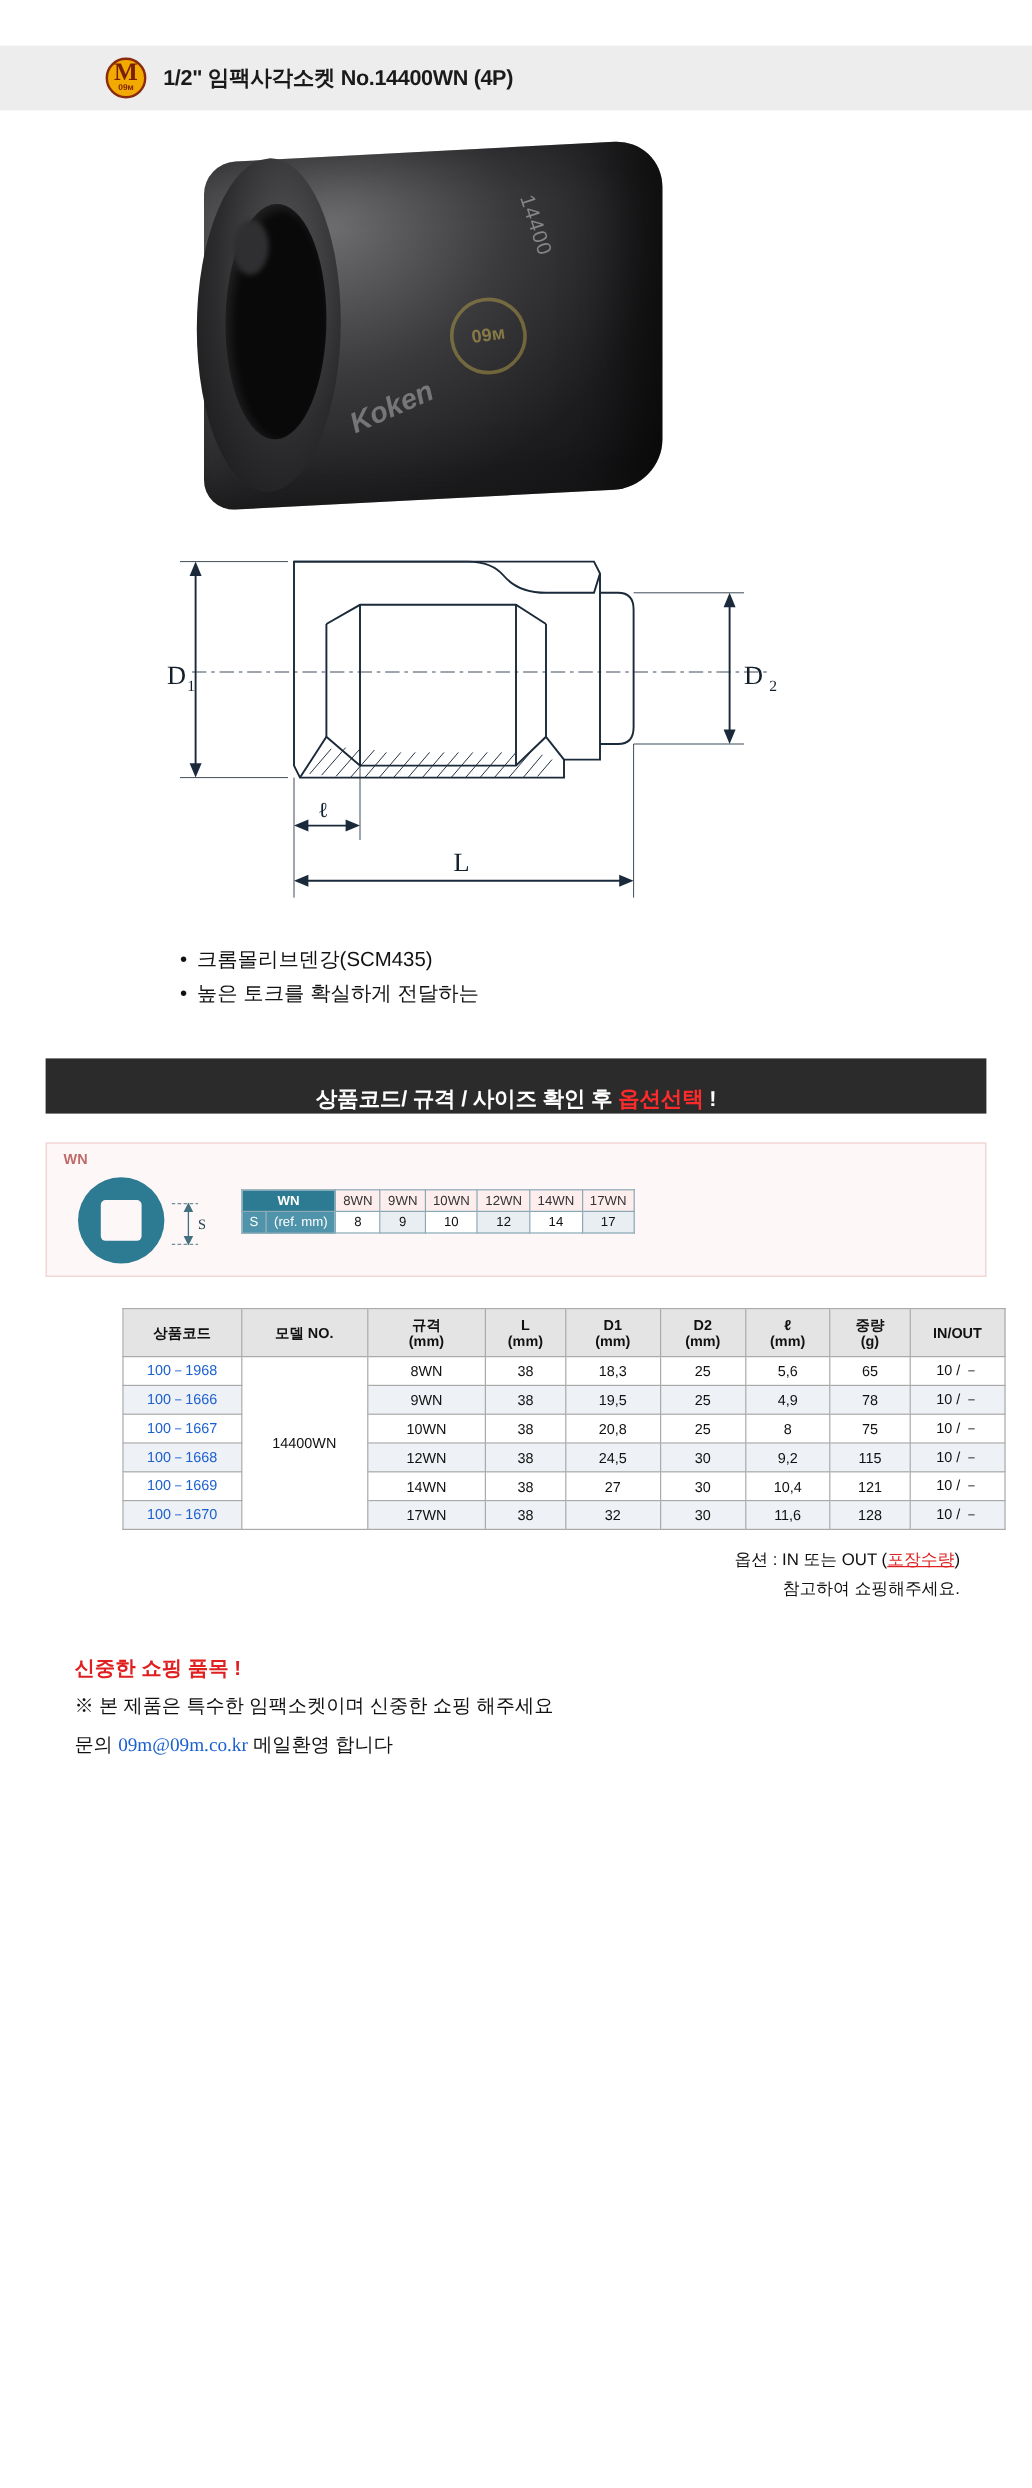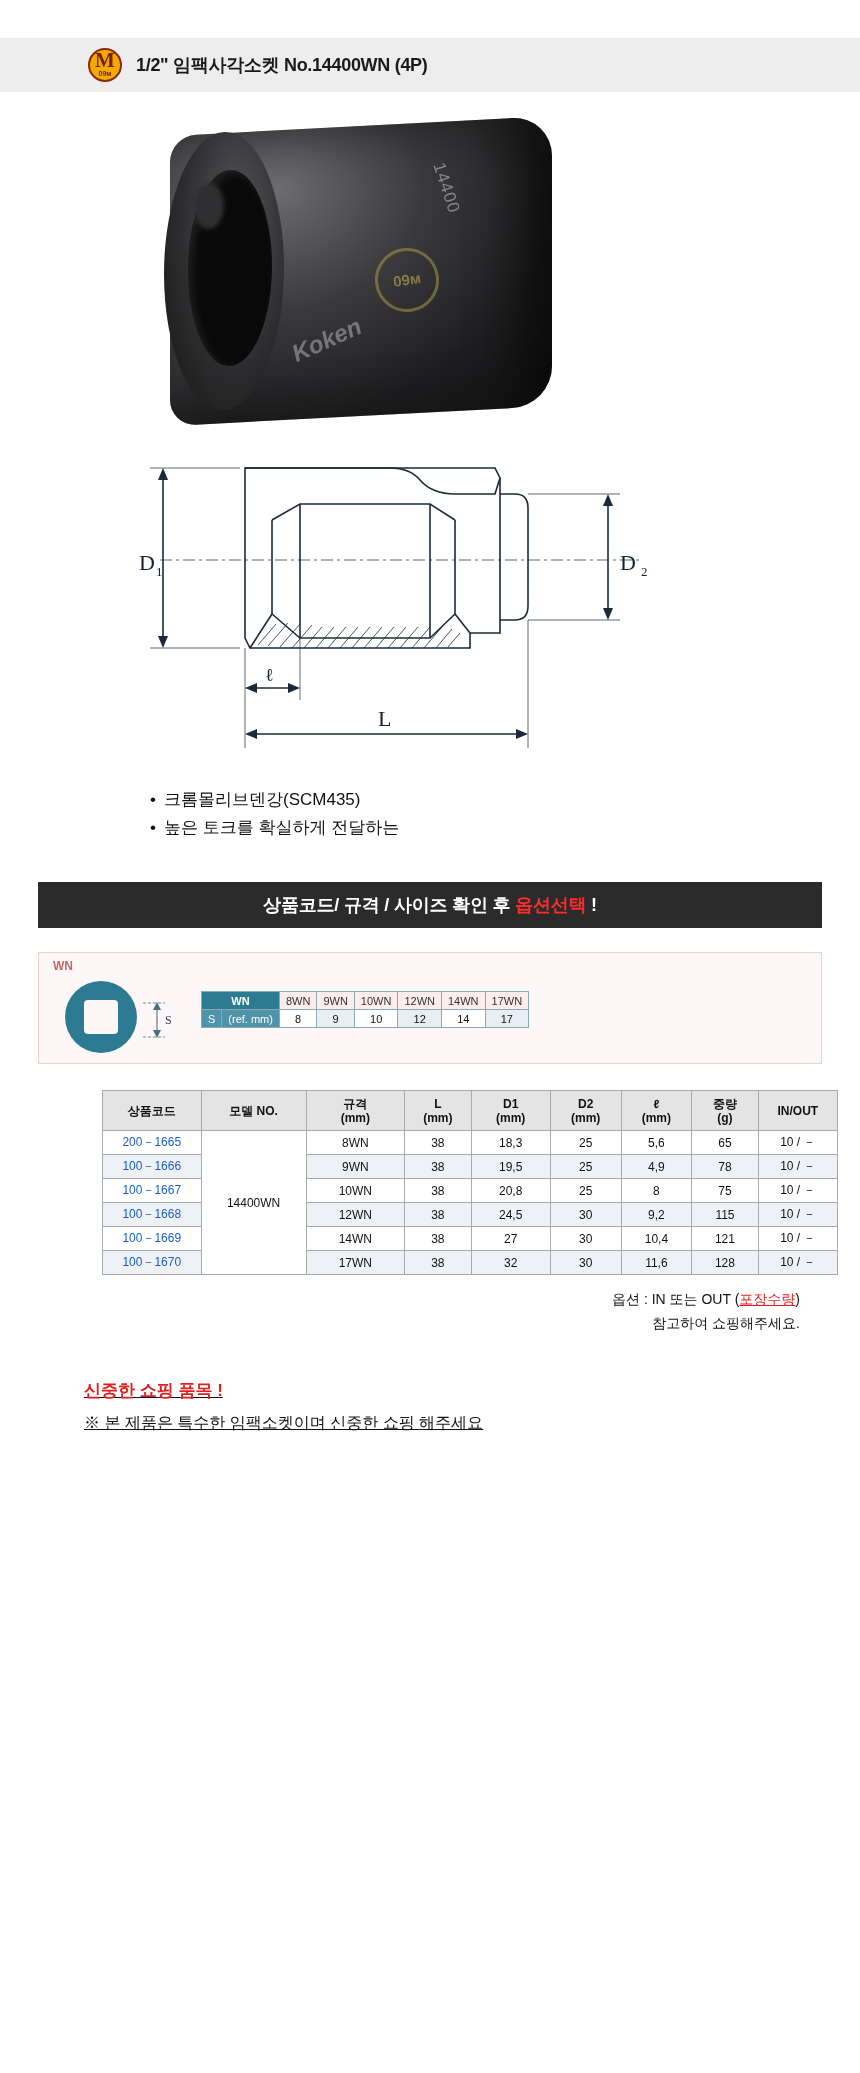--- a/index.html
+++ b/index.html
@@ -151,21 +151,21 @@
   }
   .bullets .row { display: flex; }
   .bullets .dot { width: 14px; flex: 0 0 14px; }
   .bullets .sub { margin-left: 14px; }
   
   .banner {
     margin: 40px 38px 0 38px;
     height: 46px;
     background: #2b2b2b;
     display: flex;
-    align-items: center;
+    align-items: flex-end;
     justify-content: center;
   }
   .banner-text {
     color: #fff;
     font-size: 18px;
     font-weight: bold;
     letter-spacing: -0.2px;
   }
   .banner-text .hl { color: #ff2b2b; }
   
@@ -254,25 +254,24 @@
     margin: 12px 60px 0 0;
     text-align: right;
     font-size: 14px;
     line-height: 24px;
     color: #111;
   }
   .optnote .u { text-decoration: underline; }
   .optnote .red { color: #e02020; }
   
   .footer {
-    margin: 40px 0 0 84px;
+    margin: 40px 0 0 62px;
     font-size: 16px;
     line-height: 32px;
     color: #111;
-    text-decoration: underline;
   }
   .footer .title { color: #e02020; font-weight: bold; font-size: 17px; }
   .footer .mail { color: #1a5fd0; }
   .footer .big { font-family: "Liberation Serif", serif; }
   svg { display: block; }
 </style>
 </head>
 <body>
 
 <div class="page">
@@ -472,21 +471,21 @@
             <div>중량</div>
             <div>(g)</div>
           </th>
           <th style="width:74px">
             <div>IN/OUT</div>
           </th>
         </tr>
       </thead>
       <tbody>
         <tr>
-          <td class="code-cell">200－1665</td>
+          <td class="code-cell">100－1968</td>
           <td class="model-cell" rowspan="6">14400WN</td>
           <td>8WN</td>
           <td>38</td>
           <td>18,3</td>
           <td>25</td>
           <td>5,6</td>
           <td>65</td>
           <td>10 / －</td>
         </tr>
         <tr class="row-alt">
@@ -546,15 +545,18 @@
   <div class="optnote">
     <div>
       <span>옵션 :  IN  또는 OUT (</span><span class="red u">포장수량</span><span>)</span>
     </div>
     <div>참고하여 쇼핑해주세요.</div>
   </div>
 
   <div class="footer">
     <div class="title">신중한 쇼핑 품목 !</div>
     <div>※ 본 제품은 특수한 임팩소켓이며 신중한 쇼핑 해주세요</div>
+    <div>
+      <span>문의 </span><span class="mail big">09m@09m.co.kr</span><span> 메일환영 합니다</span>
+    </div>
   </div>
 
 </div>
 
 </body></html>

